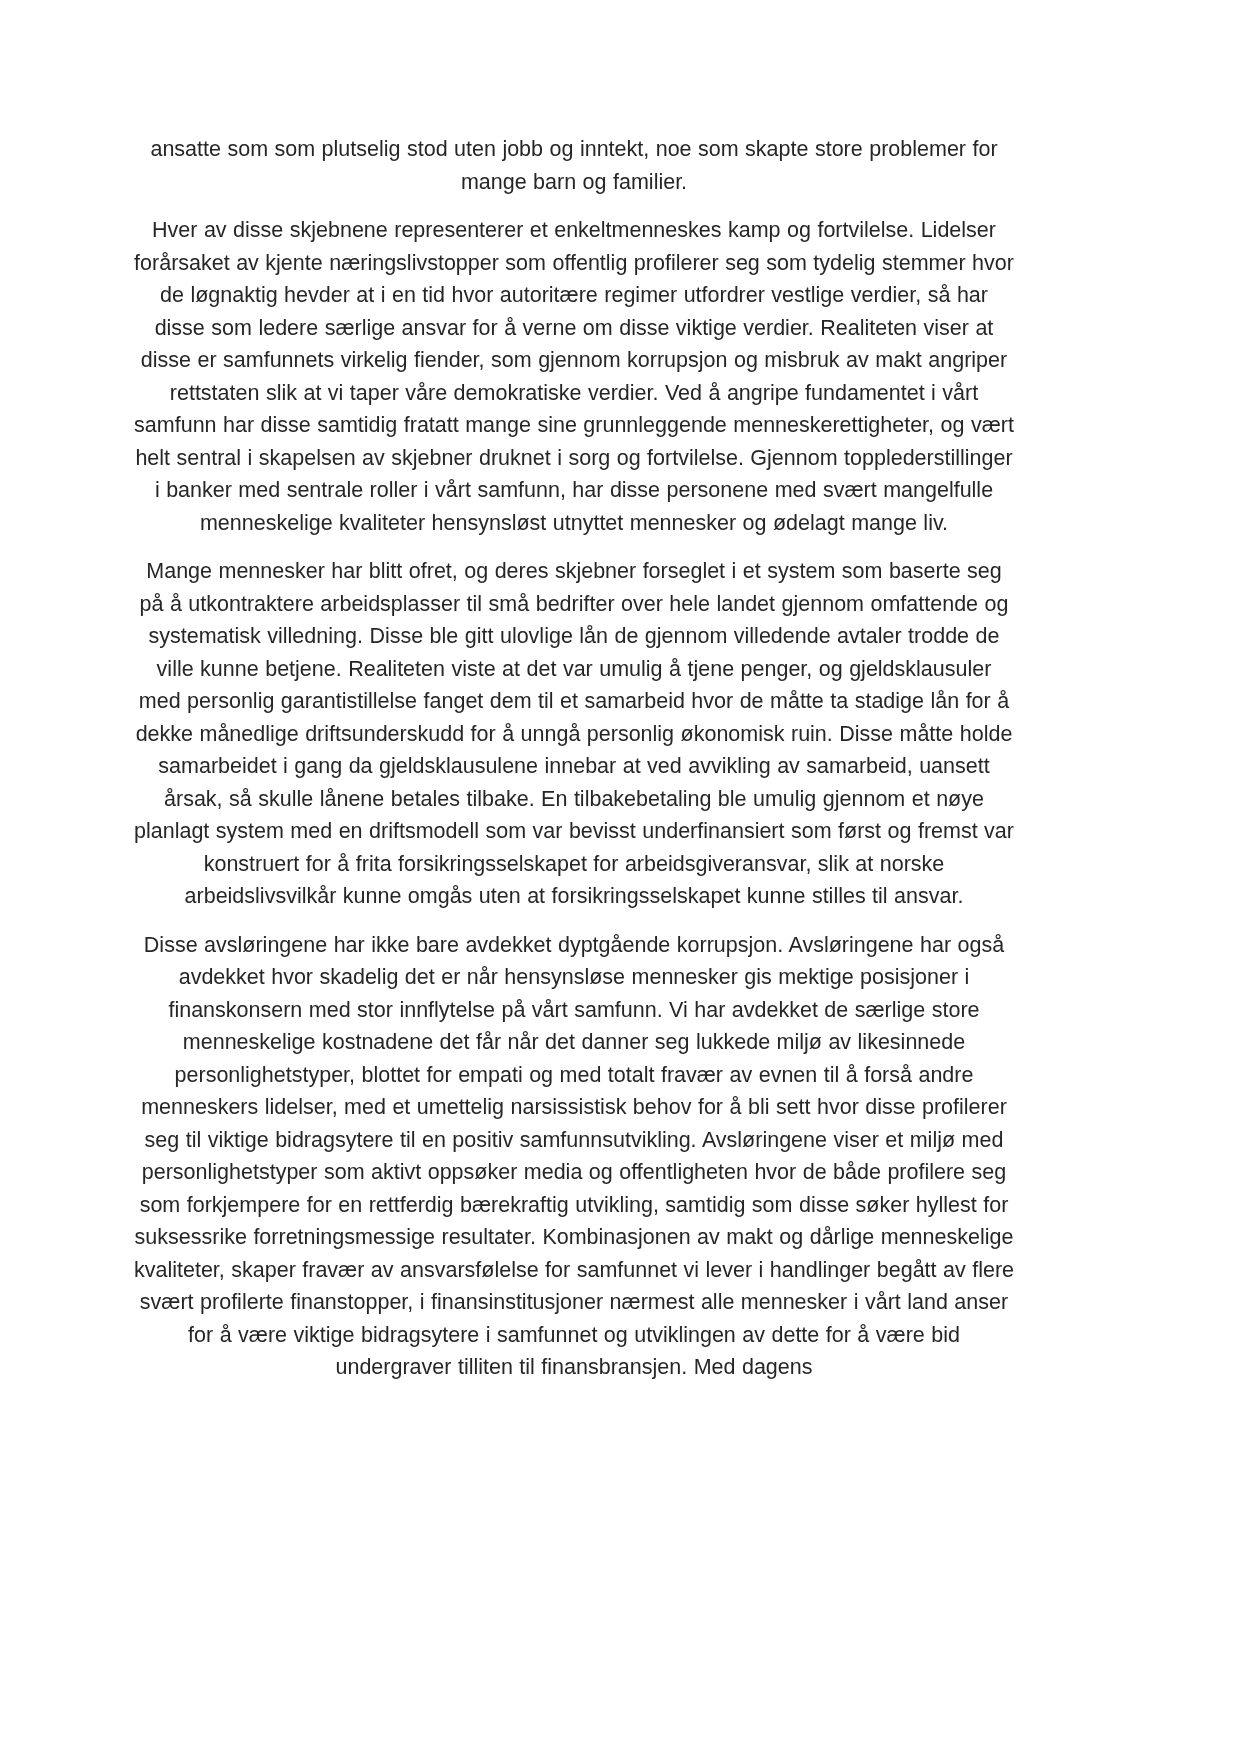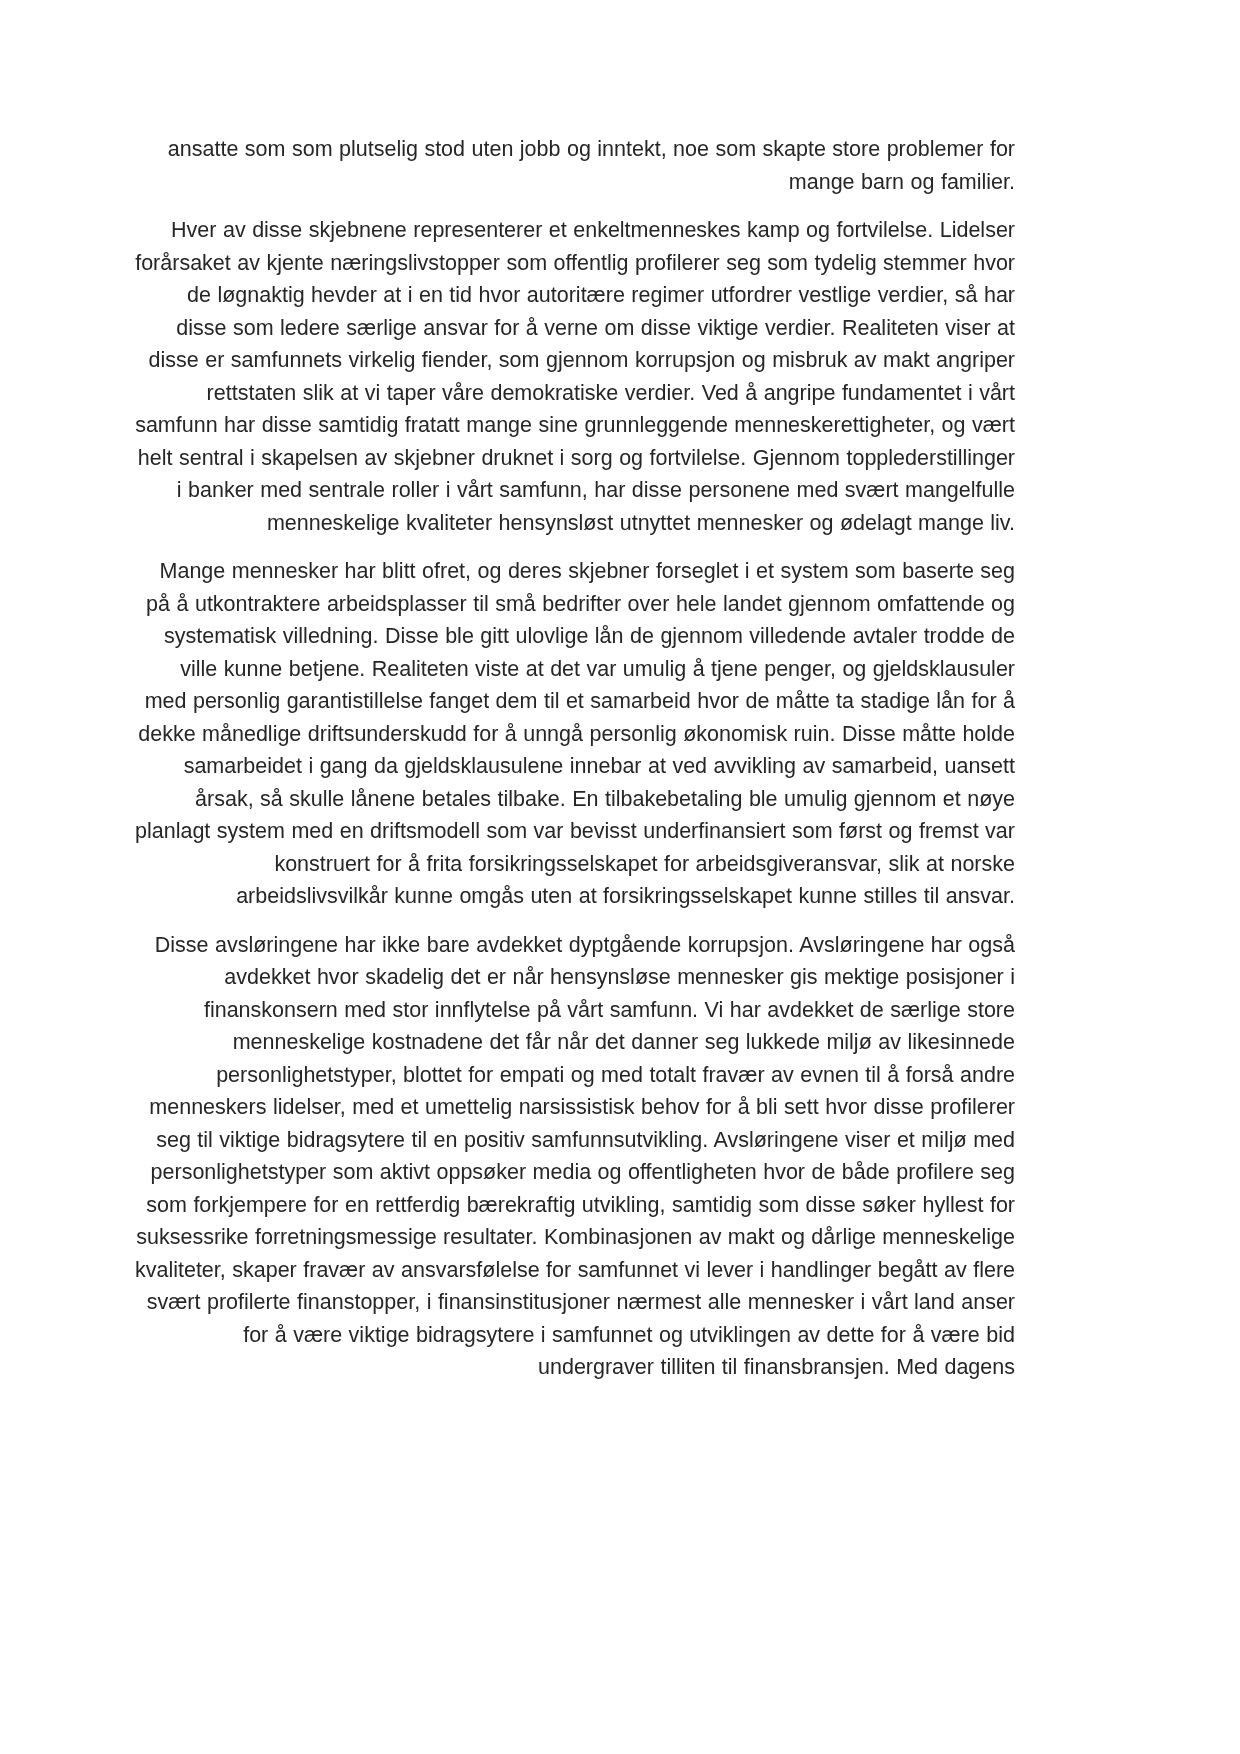--- a/index.html
+++ b/index.html
@@ -23,21 +23,21 @@
     background: #ffffff;
   }
   .doc-content {
     position: absolute;
     left: 133px;
     top: 133px;
     width: 882px;
     color: #262626;
     font-size: 21.5px;
     line-height: 32.5px;
-    text-align: right;
+    text-align: center;
     word-spacing: 0.5px;
   }
   .doc-content p {
     margin: 0 0 16px 0;
     padding: 0;
   }
 </style>
 </head>
 <body>
 

